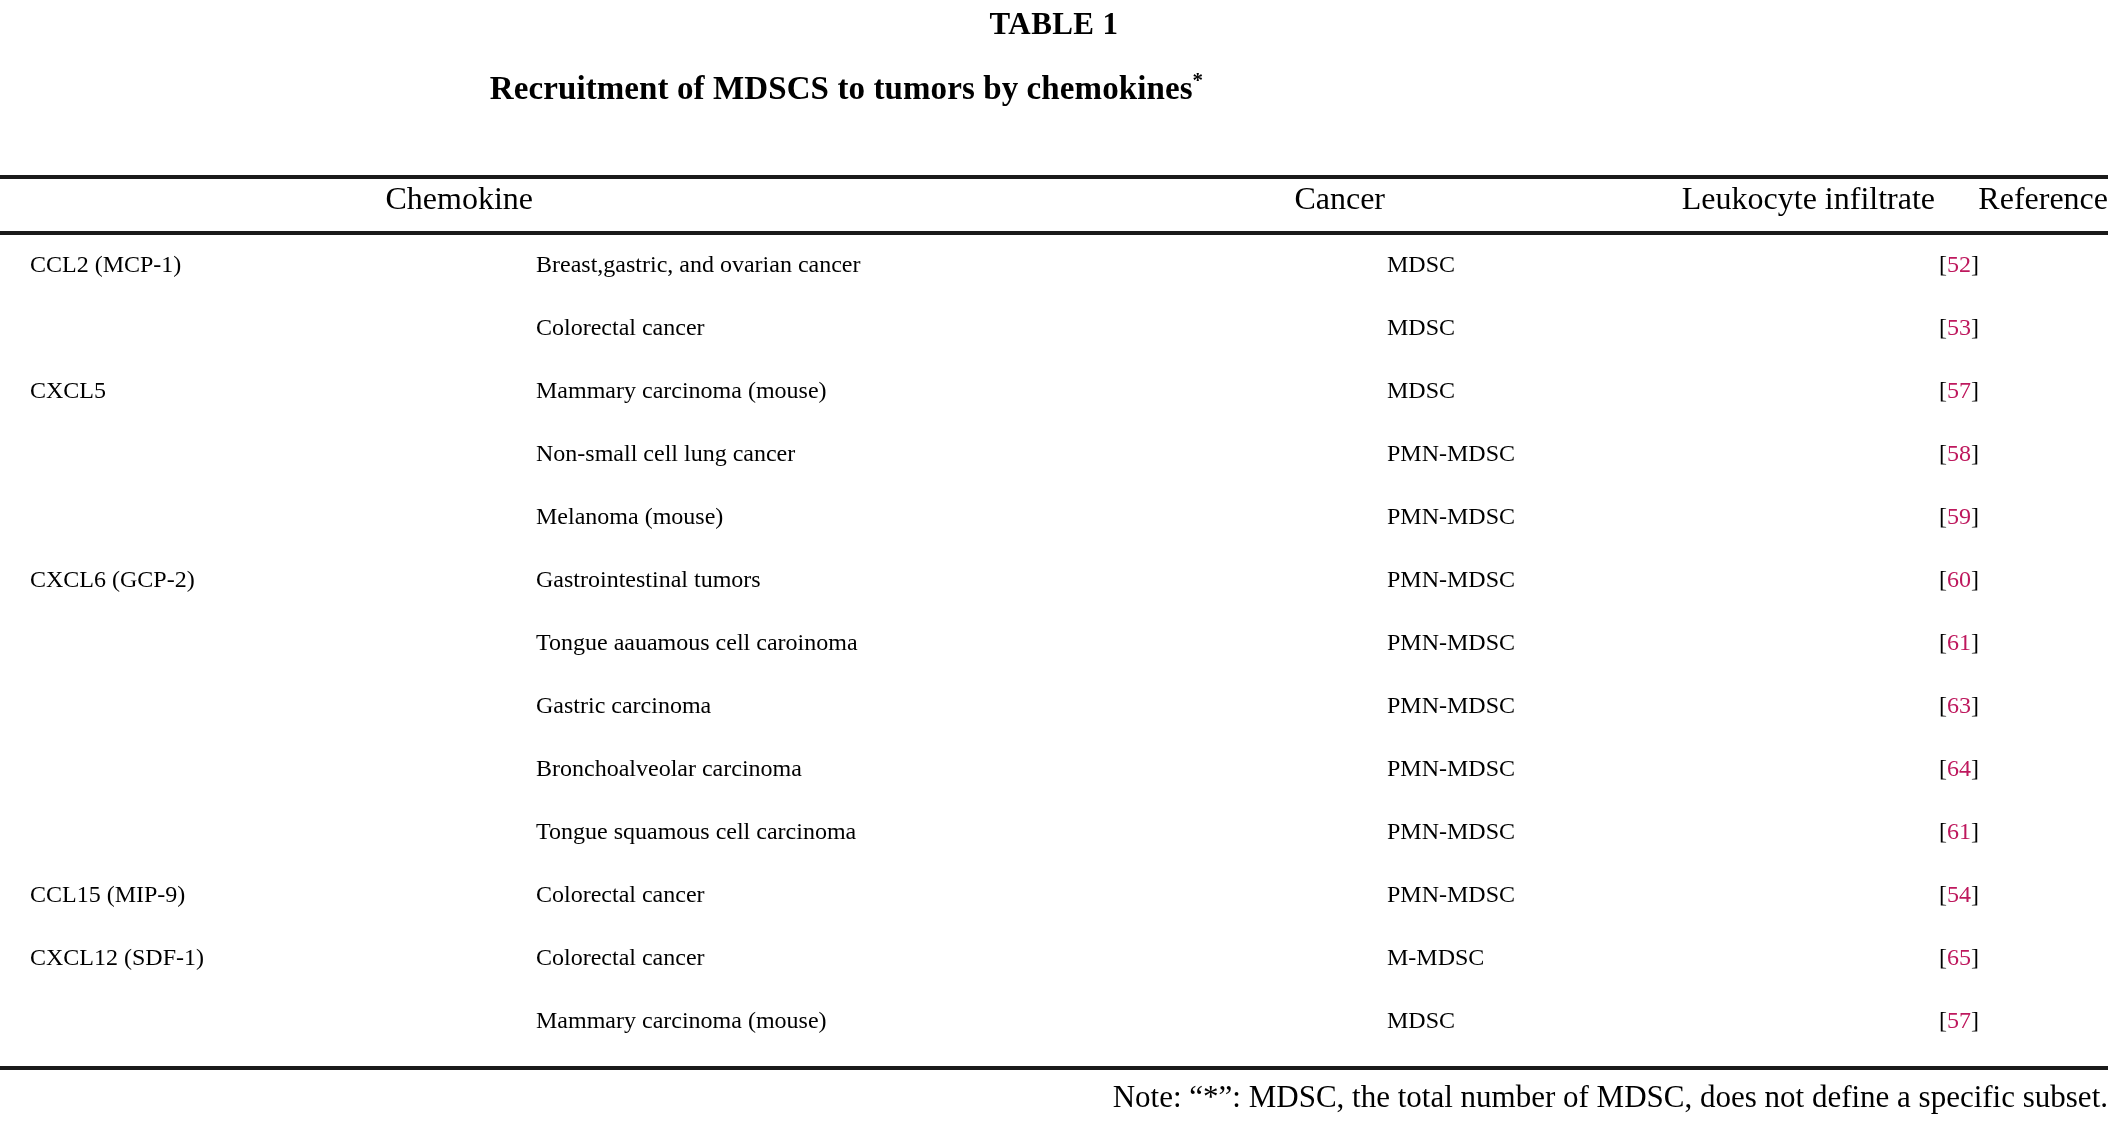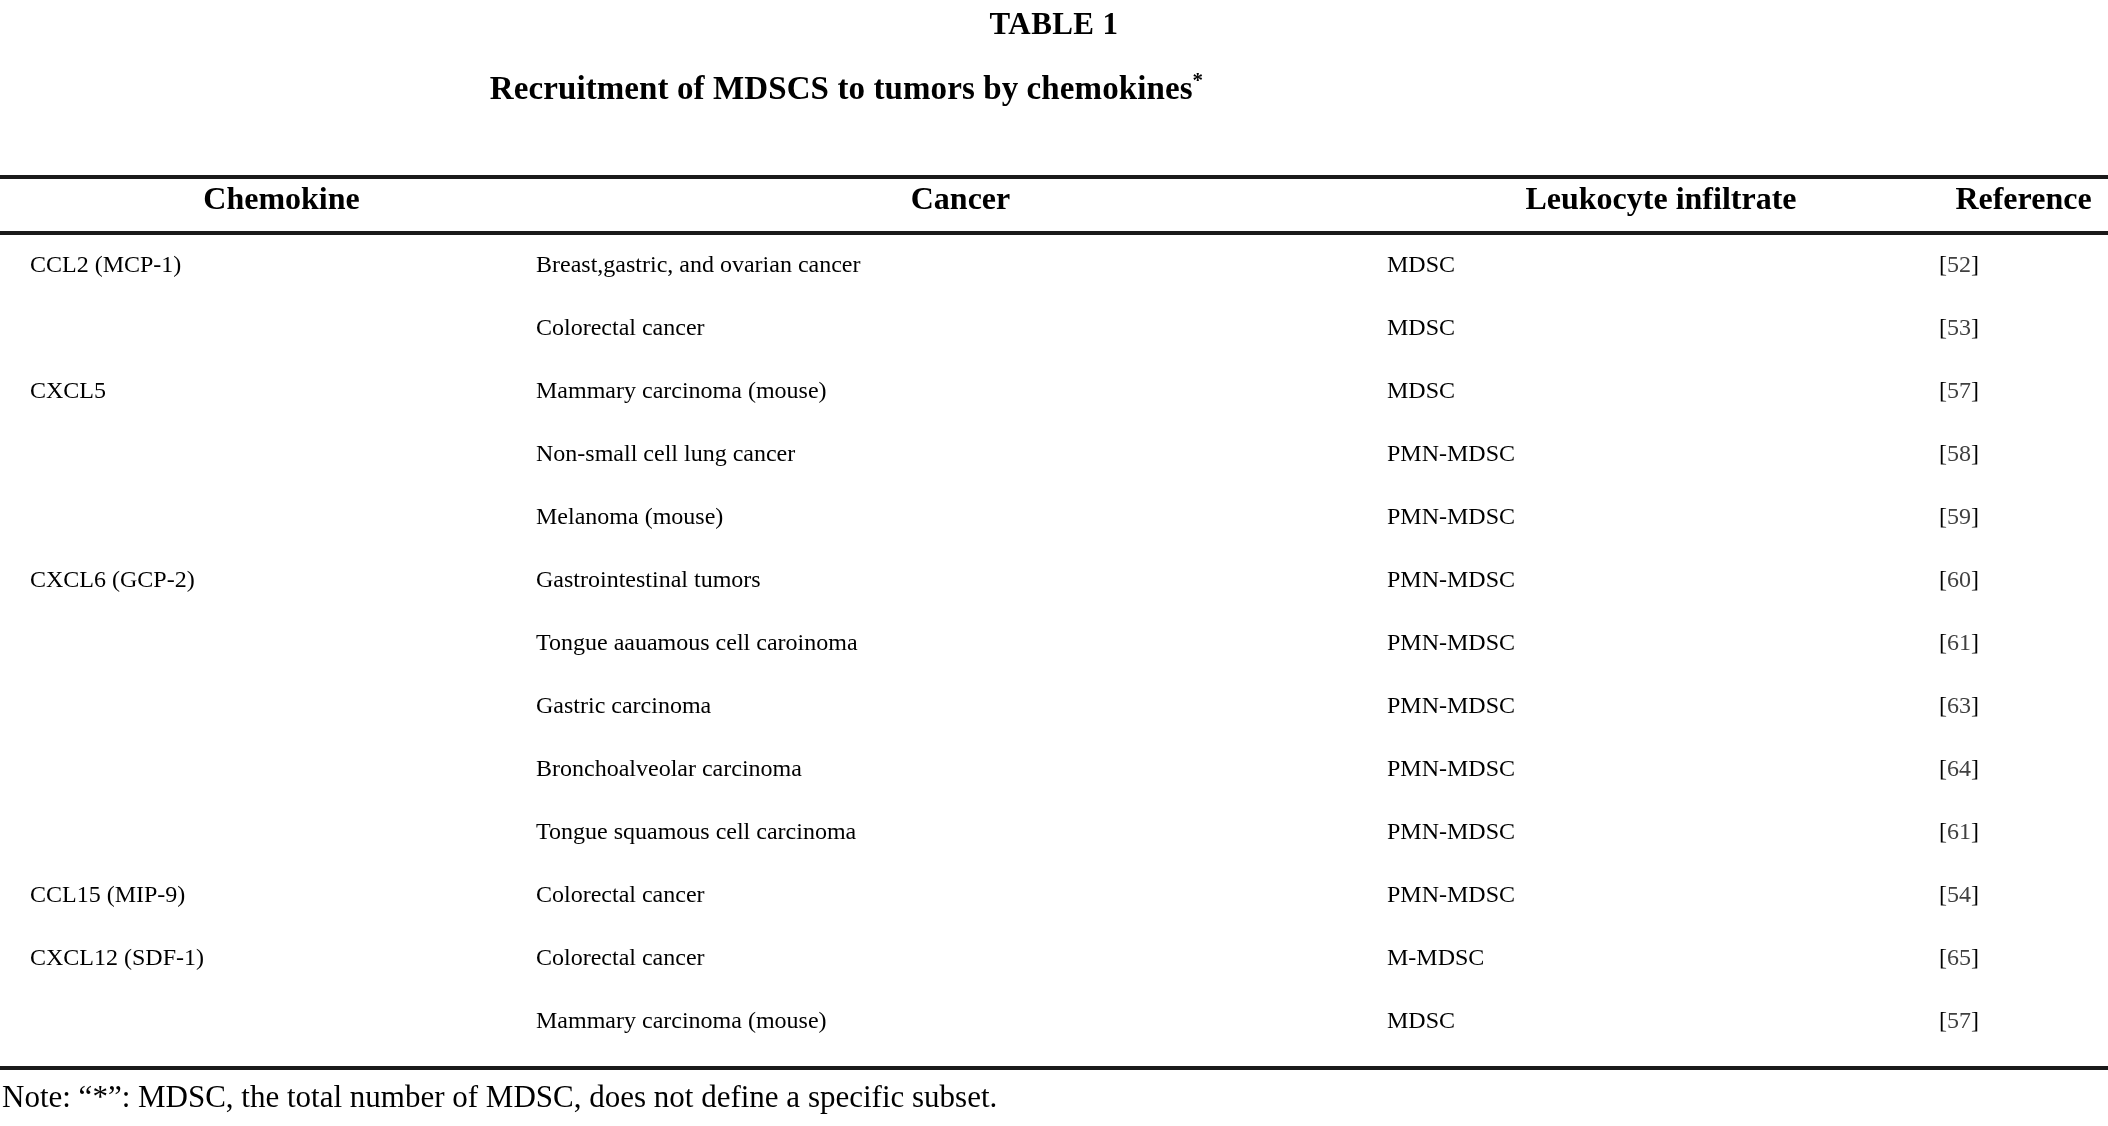--- a/index.html
+++ b/index.html
@@ -69,22 +69,22 @@
     border-collapse: collapse;
     table-layout: fixed;
   }
   table.main col.c-chemokine { width: 533px; }
   table.main col.c-cancer    { width: 852px; }
   table.main col.c-leuko     { width: 550px; }
   table.main col.c-ref       { width: 173px; }
 
   table.main th {
     font-size: 32px;
-    font-weight: bold;
-    text-align: center;
+    font-weight: normal;
+    text-align: right;
     padding: 0 0 16px 0;
     vertical-align: bottom;
     line-height: 1.0;
   }
   table.main td {
     font-size: 24px;
     font-weight: normal;
     text-align: left;
     vertical-align: top;
     line-height: 1.0;
@@ -97,35 +97,36 @@
   table.main td.col-cancer    { padding-left: 3px; }
   table.main th.col-leuko,
   table.main td.col-leuko     { padding-left: 2px; }
   table.main th.col-ref,
   table.main td.col-ref       { padding-left: 4px; margin-left: 20px; }
 
   
   table.main tbody tr:first-child td { padding-top: 22px; }
 
   .ref-link {
-    color: #404040;
+    color: #be185d;
     text-decoration: none;
   }
   .ref-bracket { color: #000000; }
 
   
   .footnote {
     position: absolute;
     top: 1080px;
     left: 0;
     width: 2108px;
     font-size: 31px;
     line-height: 1.1;
     padding-left: 2px;
     box-sizing: border-box;
+    text-align: right;
   }
 </style>
 </head>
 <body>
 
 <div class="page">
 
   <div class="table-number">TABLE 1</div>
 
   <div class="table-caption">

